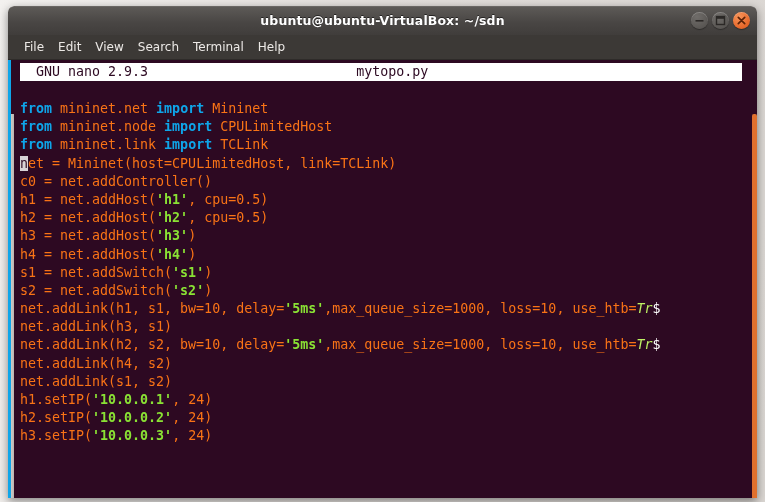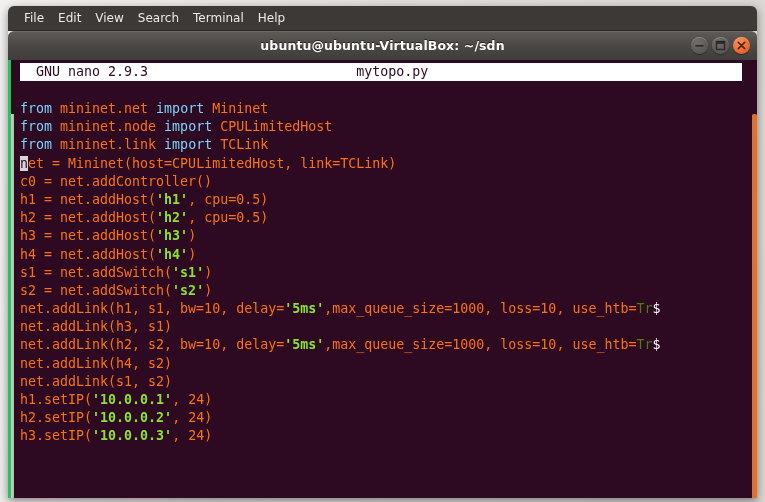--- a/index.html
+++ b/index.html
@@ -93,21 +93,21 @@
   }
 
   
   #terminal {
     position: relative;
     height: 438px;
     background: #2d0922;
     padding: 0;
     overflow: hidden;
     box-sizing: border-box;
-    border-left: 3px solid #22c55e;
+    border-left: 3px solid #0ea5e9;
   }
   #term-inner {
     position: relative;
     width: 100%;
     height: 100%;
     font-family: "DejaVu Sans Mono", monospace;
     font-size: 13.3px;
     line-height: 18.2px;
   }
 
@@ -130,24 +130,24 @@
   #code {
     position: absolute;
     left: 9px;
     top: 40px;
     width: 726px;
     white-space: pre;
     color: #e8e2e4;
   }
   .ln { height: 18.2px; white-space: pre; overflow: hidden; }
 
-  .kw   { color: #7dd3fc; font-weight: normal; }   
+  .kw   { color: #0ea5e9; font-weight: bold; }   
   .nm   { color: #f97316; }                      
   .str  { color: #8ae234; font-weight: bold; text-align: center; }   
-  .cy   { color: #4d7c0f; }                      
+  .cy   { color: #bef264; font-style: italic; }                      
   .cont { color: #ffffff; }                      
   .cursor {
     background: #d8d3d6;
     color: #2d0922;
   }
 
   
   #scrollbar {
     position: absolute;
     right: 0;
@@ -172,29 +172,20 @@
     width: 3px; height: 438px;
     background: linear-gradient(90deg,#cfcac6,#b9b4b0);
   }
 </style>
 </head>
 <body>
 
 <div id="desktop"></div>
 
 <div id="window">
-
-  <div id="menubar">
-    <div class="menuitem">File</div>
-    <div class="menuitem">Edit</div>
-    <div class="menuitem">View</div>
-    <div class="menuitem">Search</div>
-    <div class="menuitem">Terminal</div>
-    <div class="menuitem">Help</div>
-  </div>
 
   <div id="titlebar">
     <div id="titlebar-title">ubuntu@ubuntu-VirtualBox: ~/sdn</div>
     <div id="winbuttons">
       <div class="wbtn min">
         <svg width="17" height="17" viewBox="0 0 17 17">
           <rect x="4.5" y="8" width="8" height="1.6" fill="#2b2826"></rect>
         </svg>
       </div>
       <div class="wbtn max">
@@ -204,20 +195,29 @@
         </svg>
       </div>
       <div class="wbtn close">
         <svg width="17" height="17" viewBox="0 0 17 17">
           <path d="M5.3 5.3 L11.7 11.7 M11.7 5.3 L5.3 11.7" stroke="#5c2207" stroke-width="1.7" stroke-linecap="round"></path>
         </svg>
       </div>
     </div>
   </div>
 
+  <div id="menubar">
+    <div class="menuitem">File</div>
+    <div class="menuitem">Edit</div>
+    <div class="menuitem">View</div>
+    <div class="menuitem">Search</div>
+    <div class="menuitem">Terminal</div>
+    <div class="menuitem">Help</div>
+  </div>
+
   <div id="terminal">
     <div id="term-inner">
 
       <div id="nano-titlebar">  GNU nano 2.9.3                          mytopo.py</div>
 
       <div id="code"><div class="ln"><span class="kw">from</span><span class="nm"> mininet.net </span><span class="kw">import</span><span class="nm"> Mininet</span></div><div class="ln"><span class="kw">from</span><span class="nm"> mininet.node </span><span class="kw">import</span><span class="nm"> CPULimitedHost</span></div><div class="ln"><span class="kw">from</span><span class="nm"> mininet.link </span><span class="kw">import</span><span class="nm"> TCLink</span></div><div class="ln"><span class="cursor">n</span><span class="nm">et = Mininet(host=CPULimitedHost, link=TCLink)</span></div><div class="ln"><span class="nm">c0 = net.addController()</span></div><div class="ln"><span class="nm">h1 = net.addHost(</span><span class="str">'h1'</span><span class="nm">, cpu=0.5)</span></div><div class="ln"><span class="nm">h2 = net.addHost(</span><span class="str">'h2'</span><span class="nm">, cpu=0.5)</span></div><div class="ln"><span class="nm">h3 = net.addHost(</span><span class="str">'h3'</span><span class="nm">)</span></div><div class="ln"><span class="nm">h4 = net.addHost(</span><span class="str">'h4'</span><span class="nm">)</span></div><div class="ln"><span class="nm">s1 = net.addSwitch(</span><span class="str">'s1'</span><span class="nm">)</span></div><div class="ln"><span class="nm">s2 = net.addSwitch(</span><span class="str">'s2'</span><span class="nm">)</span></div><div class="ln"><span class="nm">net.addLink(h1, s1, bw=10, delay=</span><span class="str">'5ms'</span><span class="nm">,max_queue_size=1000, loss=10, use_htb=</span><span class="cy">Tr</span><span class="cont">$</span></div><div class="ln"><span class="nm">net.addLink(h3, s1)</span></div><div class="ln"><span class="nm">net.addLink(h2, s2, bw=10, delay=</span><span class="str">'5ms'</span><span class="nm">,max_queue_size=1000, loss=10, use_htb=</span><span class="cy">Tr</span><span class="cont">$</span></div><div class="ln"><span class="nm">net.addLink(h4, s2)</span></div><div class="ln"><span class="nm">net.addLink(s1, s2)</span></div><div class="ln"><span class="nm">h1.setIP(</span><span class="str">'10.0.0.1'</span><span class="nm">, 24)</span></div><div class="ln"><span class="nm">h2.setIP(</span><span class="str">'10.0.0.2'</span><span class="nm">, 24)</span></div><div class="ln"><span class="nm">h3.setIP(</span><span class="str">'10.0.0.3'</span><span class="nm">, 24)</span></div></div>
 
     </div>
 
     <div id="winedge-left"></div>

